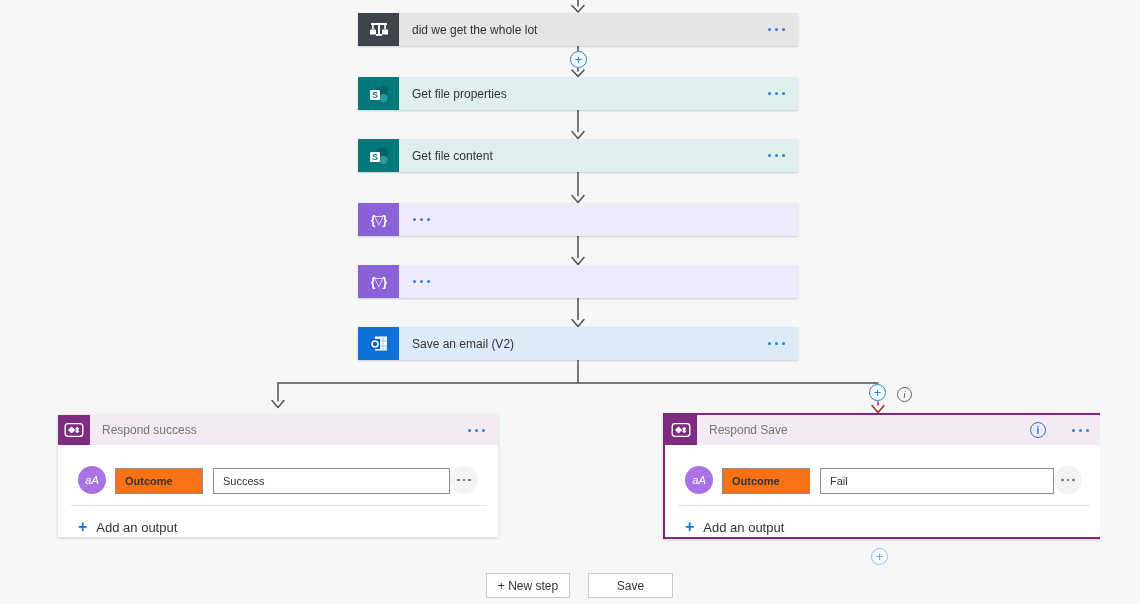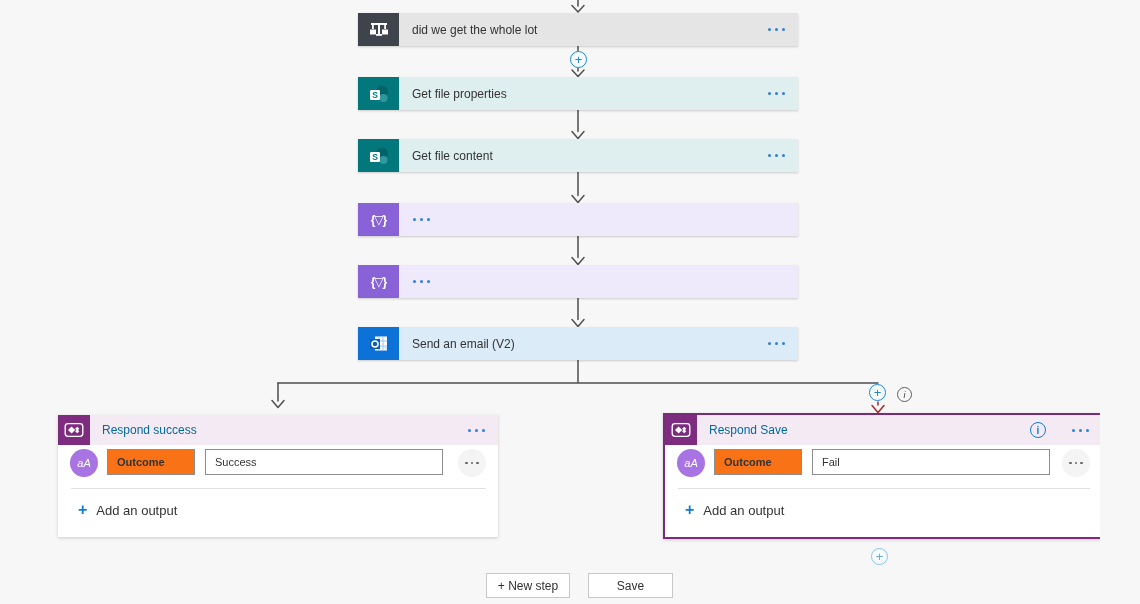--- a/index.html
+++ b/index.html
@@ -46,27 +46,27 @@
   }
 
   
   .respond{
     position:absolute;width:440px;background:#fff;box-sizing:border-box;
     box-shadow:0 1px 3px rgba(0,0,0,.18);
   }
   .respond.selected{border:2px solid #7a2b7a;width:441px;}
   .respond-header{height:30px;background:#f3eaf4;display:flex;align-items:center;cursor:pointer;}
   .respond-icon{width:32px;height:30px;background:#7e2c80;flex:none;display:flex;align-items:center;justify-content:center;}
-  .respond-title{flex:1;padding-left:12px;font-size:12px;color:#0369a1;}
+  .respond-title{flex:1;padding-left:12px;font-size:12px;color:#737373;}
   .hdr-info{
     width:16px;height:16px;box-sizing:border-box;border-radius:50%;border:1.5px solid #0f7bd8;
     color:#0f7bd8;font-size:10px;font-weight:bold;display:flex;align-items:center;justify-content:center;
     margin-right:12px;cursor:pointer;
   }
-  .respond-row{display:flex;align-items:flex-start;padding:0 12px;margin-top:4px;}
+  .respond-row{display:flex;align-items:flex-end;padding:0 20px;margin-top:21px;}
   .type-badge{
     width:28px;height:28px;border-radius:50%;background:#a873e3;color:#fff;
     display:flex;align-items:center;justify-content:center;font-size:11px;font-style:italic;flex:none;
   }
   .field-name{
     margin-left:9px;width:88px;height:26px;box-sizing:border-box;border:1px solid #8f8d8b;
     background:#f97316;font-size:11px;font-weight:600;color:#333;padding:0 0 0 9px;
     font-family:"Liberation Sans","DejaVu Sans",sans-serif;
   }
   .field-value{
@@ -198,21 +198,21 @@
   <div class="step ol" style="top:327px">
     <div class="step-icon">
       <svg width="24" height="24" viewBox="0 0 24 24">
         <rect x="8" y="4.5" width="12" height="14" fill="#fff"></rect>
         <path d="M12 4.5 V18.5 M16 4.5 V18.5 M8 9 H20 M8 14 H20" stroke="#9ec7ee" stroke-width="1" fill="none"></path>
         <path d="M20 18.5 L16.5 15 L20 15 Z" fill="#cfe3f7"></path>
         <rect x="3" y="7" width="10" height="10" fill="#0a5dbb"></rect>
         <circle cx="8" cy="12" r="3" stroke="#fff" stroke-width="1.6" fill="none"></circle>
       </svg>
     </div>
-    <div class="step-label">Send an email (V2)</div>
+    <div class="step-label">Save an email (V2)</div>
     <div class="more">
         <i></i>
         <i></i>
         <i></i>
       </div>
   </div>
 
   <div class="plus-circle" style="left:869px;top:384px">
     <span>+</span>
   </div>

